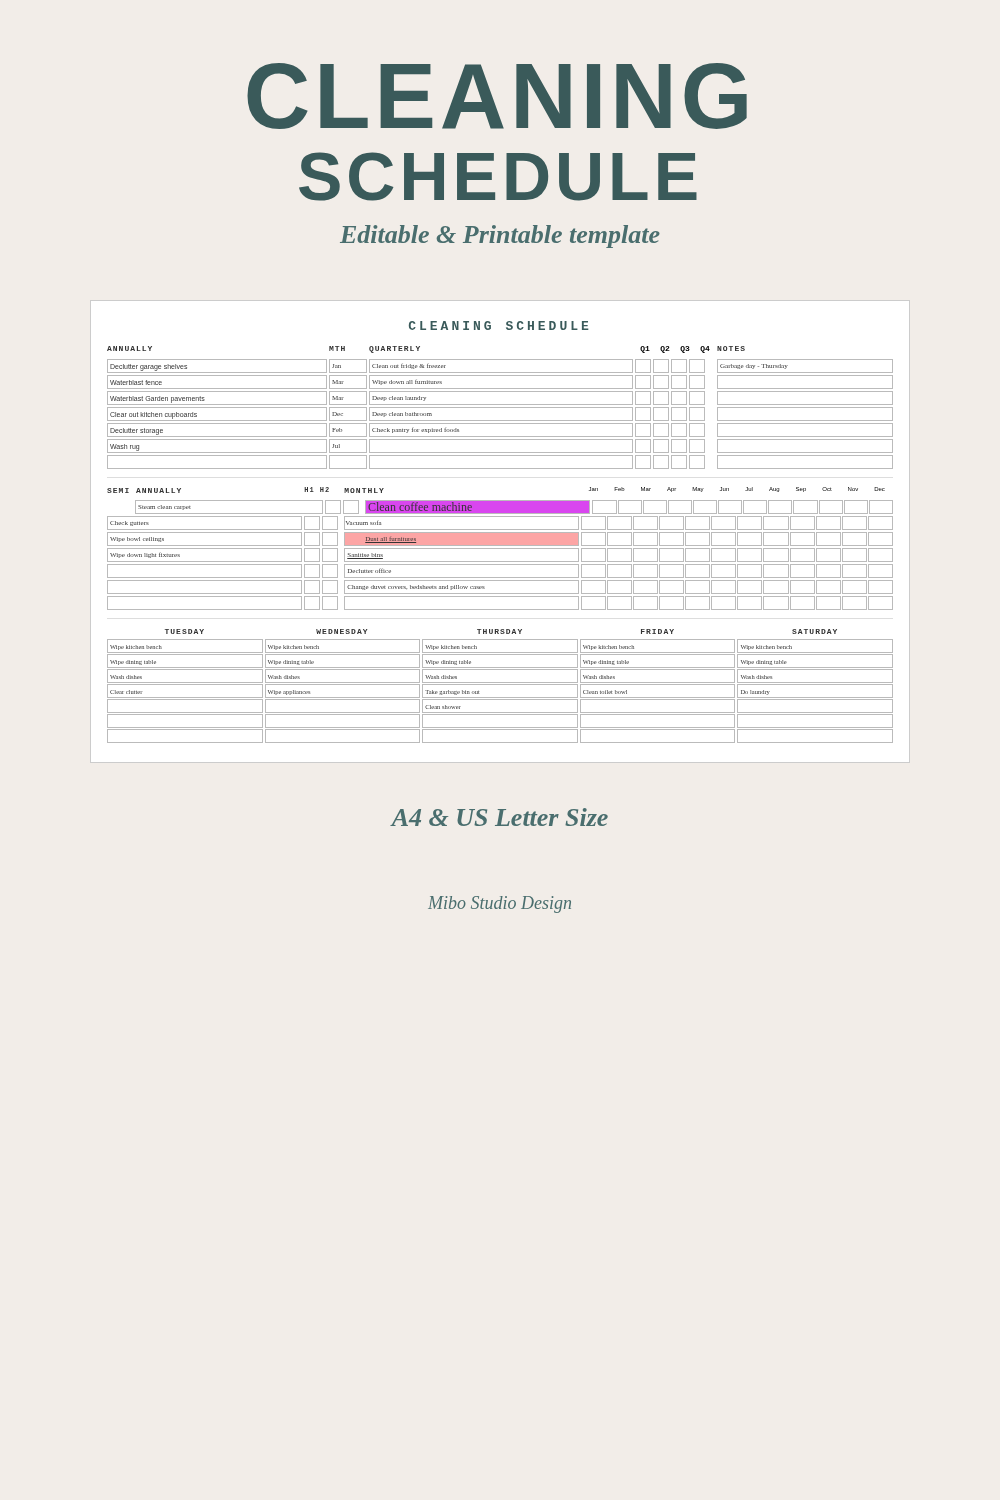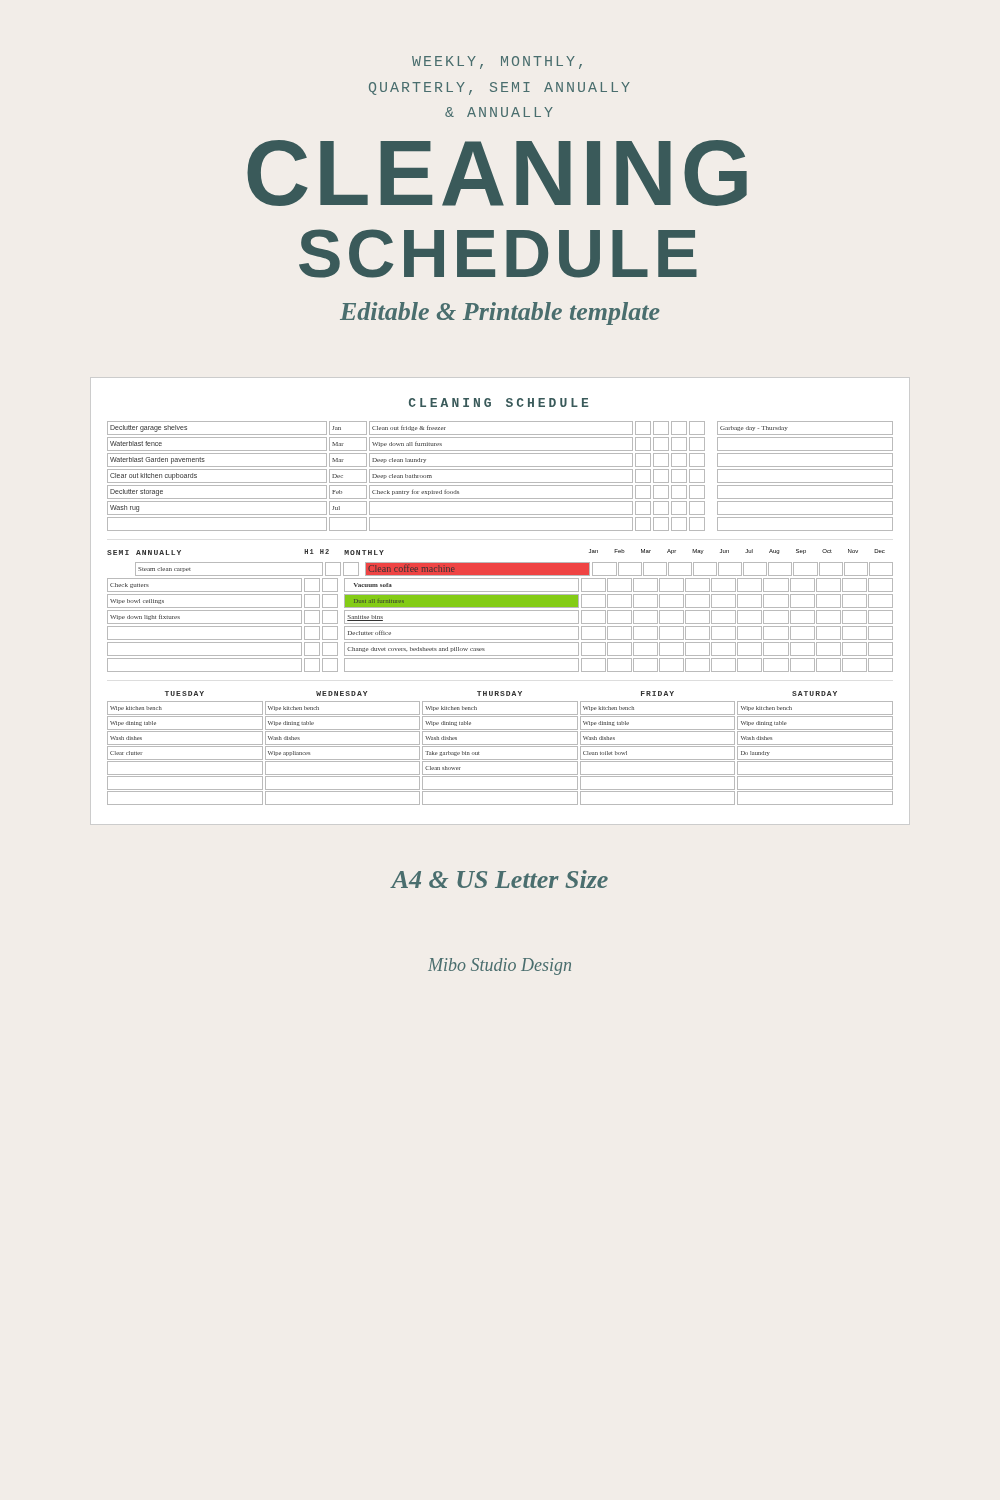--- a/index.html
+++ b/index.html
@@ -159,33 +159,52 @@
       letter-spacing: 1px;
       text-transform: uppercase;
       color: #333;
       margin-bottom: 3px;
     }
   </style>
 </head>
 <body>
 
 <div class="header">
-  <div class="header-subtitle">
-    WEEKLY, MONTHLY,<br>QUARTERLY, SEMI ANNUALLY<br>&amp; ANNUALLY
-  </div>
   <div class="header-title-cleaning">CLEANING</div>
   <div class="header-title-schedule">SCHEDULE</div>
   <div class="header-editable">Editable &amp; Printable template</div>
 </div>
 
 <div class="schedule-container">
   <div class="schedule-title">CLEANING SCHEDULE</div>
 
   <div class="annually-section">
 
+    <div style="display:flex; gap:2px; margin-bottom:3px;">
+      <div class="annually-col">
+        <div class="col-header-label">ANNUALLY</div>
+      </div>
+      <div class="mth-col">
+        <div class="col-header-label">MTH</div>
+      </div>
+      <div class="quarterly-col">
+        <div class="col-header-label">QUARTERLY</div>
+      </div>
+      <div class="q-checkboxes-col">
+        <div class="q-header">
+          <span>Q1</span>
+            <span>Q2</span>
+            <span>Q3</span>
+            <span>Q4</span>
+        </div>
+      </div>
+      <div class="notes-col">
+        <div class="col-header-label">NOTES</div>
+      </div>
+    </div>
 
     <div id="annually-rows">
         <div style="display: flex; gap: 2px; margin-bottom: 2px; align-items: center;">
           <div class="annually-col">
             <div class="cell-input" style="display: flex; align-items: center; font-size: 7px; color: rgb(51, 51, 51); border: 1px solid rgb(187, 187, 187); height: 14px; padding: 0px 2px;">Declutter garage shelves</div>
           </div>
           <div class="mth-col">
             <div style="border: 1px solid rgb(187, 187, 187); height: 14px; font-size: 7px; color: rgb(51, 51, 51); padding: 0px 2px; display: flex; align-items: center; background: rgb(255, 255, 255);">Jan</div>
           </div>
           <div class="quarterly-col">
@@ -357,21 +376,21 @@
     <div id="semi-rows">
         <div style="display: flex; gap: 2px; margin-bottom: 2px; align-items: center; padding-left: 28px;">
           <div class="semi-col">
             <div style="border: 1px solid rgb(187, 187, 187); height: 14px; font-size: 7px; color: rgb(51, 51, 51); padding: 0px 2px; display: flex; align-items: center; background: rgb(255, 255, 255);">Steam clean carpet</div>
           </div>
           <div class="h1h2-col" style="display: flex; align-items: center; gap: 2px;">
             <div style="border: 1px solid rgb(187, 187, 187); width: 16px; height: 14px; background: rgb(255, 255, 255); flex-shrink: 0;"></div>
             <div style="border: 1px solid rgb(187, 187, 187); width: 16px; height: 14px; background: rgb(255, 255, 255); flex-shrink: 0;"></div>
           </div>
           <div class="monthly-col">
-            <div style="border: 1px solid rgb(187, 187, 187); height: 14px; font-size: 10px; color: rgb(51, 51, 51); padding: 0px 2px; display: flex; align-items: center; background: #ef4444;">Clean coffee machine</div>
+            <div style="border: 1px solid rgb(187, 187, 187); height: 14px; font-size: 12px; color: rgb(51, 51, 51); padding: 0px 2px; display: flex; align-items: center; background: #d946ef;">Clean coffee machine</div>
           </div>
           <div class="monthly-checkboxes-col" style="display: flex; align-items: center; gap: 1px;">
             <div style="border: 1px solid rgb(187, 187, 187); flex: 1 1 0%; height: 14px; background: rgb(255, 255, 255);"></div>
             <div style="border: 1px solid rgb(187, 187, 187); flex: 1 1 0%; height: 14px; background: rgb(255, 255, 255);"></div>
             <div style="border: 1px solid rgb(187, 187, 187); flex: 1 1 0%; height: 14px; background: rgb(255, 255, 255);"></div>
             <div style="border: 1px solid rgb(187, 187, 187); flex: 1 1 0%; height: 14px; background: rgb(255, 255, 255);"></div>
             <div style="border: 1px solid rgb(187, 187, 187); flex: 1 1 0%; height: 14px; background: rgb(255, 255, 255);"></div>
             <div style="border: 1px solid rgb(187, 187, 187); flex: 1 1 0%; height: 14px; background: rgb(255, 255, 255);"></div>
             <div style="border: 1px solid rgb(187, 187, 187); flex: 1 1 0%; height: 14px; background: rgb(255, 255, 255);"></div>
             <div style="border: 1px solid rgb(187, 187, 187); flex: 1 1 0%; height: 14px; background: rgb(255, 255, 255);"></div>
@@ -383,21 +402,21 @@
         </div>
         <div style="display: flex; gap: 2px; margin-bottom: 2px; align-items: center;">
           <div class="semi-col">
             <div style="border: 1px solid rgb(187, 187, 187); height: 14px; font-size: 7px; color: rgb(51, 51, 51); padding: 0px 2px; display: flex; align-items: center; background: rgb(255, 255, 255);">Check gutters</div>
           </div>
           <div class="h1h2-col" style="display: flex; align-items: center; gap: 2px;">
             <div style="border: 1px solid rgb(187, 187, 187); width: 16px; height: 14px; background: rgb(255, 255, 255); flex-shrink: 0;"></div>
             <div style="border: 1px solid rgb(187, 187, 187); width: 16px; height: 14px; background: rgb(255, 255, 255); flex-shrink: 0;"></div>
           </div>
           <div class="monthly-col">
-            <div style="border: 1px solid rgb(187, 187, 187); height: 14px; font-size: 7px; color: rgb(51, 51, 51); padding: 0px 8px; display: flex; align-items: center; background: rgb(255, 255, 255); font-weight: bold;">Vacuum sofa</div>
+            <div style="border: 1px solid rgb(187, 187, 187); height: 14px; font-size: 7px; color: rgb(51, 51, 51); padding: 0px 0; display: flex; align-items: center; background: rgb(255, 255, 255);">Vacuum sofa</div>
           </div>
           <div class="monthly-checkboxes-col" style="display: flex; align-items: center; gap: 1px;">
             <div style="border: 1px solid rgb(187, 187, 187); flex: 1 1 0%; height: 14px; background: rgb(255, 255, 255);"></div>
             <div style="border: 1px solid rgb(187, 187, 187); flex: 1 1 0%; height: 14px; background: rgb(255, 255, 255);"></div>
             <div style="border: 1px solid rgb(187, 187, 187); flex: 1 1 0%; height: 14px; background: rgb(255, 255, 255);"></div>
             <div style="border: 1px solid rgb(187, 187, 187); flex: 1 1 0%; height: 14px; background: rgb(255, 255, 255);"></div>
             <div style="border: 1px solid rgb(187, 187, 187); flex: 1 1 0%; height: 14px; background: rgb(255, 255, 255);"></div>
             <div style="border: 1px solid rgb(187, 187, 187); flex: 1 1 0%; height: 14px; background: rgb(255, 255, 255);"></div>
             <div style="border: 1px solid rgb(187, 187, 187); flex: 1 1 0%; height: 14px; background: rgb(255, 255, 255);"></div>
             <div style="border: 1px solid rgb(187, 187, 187); flex: 1 1 0%; height: 14px; background: rgb(255, 255, 255);"></div>
@@ -409,21 +428,21 @@
         </div>
         <div style="display: flex; gap: 2px; margin-bottom: 2px; align-items: center;">
           <div class="semi-col">
             <div style="border: 1px solid rgb(187, 187, 187); height: 14px; font-size: 7px; color: rgb(51, 51, 51); padding: 0px 2px; display: flex; align-items: center; background: rgb(255, 255, 255);">Wipe bowl ceilings</div>
           </div>
           <div class="h1h2-col" style="display: flex; align-items: center; gap: 2px;">
             <div style="border: 1px solid rgb(187, 187, 187); width: 16px; height: 14px; background: rgb(255, 255, 255); flex-shrink: 0;"></div>
             <div style="border: 1px solid rgb(187, 187, 187); width: 16px; height: 14px; background: rgb(255, 255, 255); flex-shrink: 0;"></div>
           </div>
           <div class="monthly-col">
-            <div style="border: 1px solid rgb(187, 187, 187); height: 14px; font-size: 7px; color: rgb(51, 51, 51); padding: 0px 8px; display: flex; align-items: center; background: #84cc16;">Dust all furnitures</div>
+            <div style="border: 1px solid rgb(187, 187, 187); height: 14px; font-size: 7px; color: rgb(51, 51, 51); padding: 0px 20px; display: flex; align-items: center; background: #fca5a5; text-decoration: underline;">Dust all furnitures</div>
           </div>
           <div class="monthly-checkboxes-col" style="display: flex; align-items: center; gap: 1px;">
             <div style="border: 1px solid rgb(187, 187, 187); flex: 1 1 0%; height: 14px; background: rgb(255, 255, 255);"></div>
             <div style="border: 1px solid rgb(187, 187, 187); flex: 1 1 0%; height: 14px; background: rgb(255, 255, 255);"></div>
             <div style="border: 1px solid rgb(187, 187, 187); flex: 1 1 0%; height: 14px; background: rgb(255, 255, 255);"></div>
             <div style="border: 1px solid rgb(187, 187, 187); flex: 1 1 0%; height: 14px; background: rgb(255, 255, 255);"></div>
             <div style="border: 1px solid rgb(187, 187, 187); flex: 1 1 0%; height: 14px; background: rgb(255, 255, 255);"></div>
             <div style="border: 1px solid rgb(187, 187, 187); flex: 1 1 0%; height: 14px; background: rgb(255, 255, 255);"></div>
             <div style="border: 1px solid rgb(187, 187, 187); flex: 1 1 0%; height: 14px; background: rgb(255, 255, 255);"></div>
             <div style="border: 1px solid rgb(187, 187, 187); flex: 1 1 0%; height: 14px; background: rgb(255, 255, 255);"></div>

